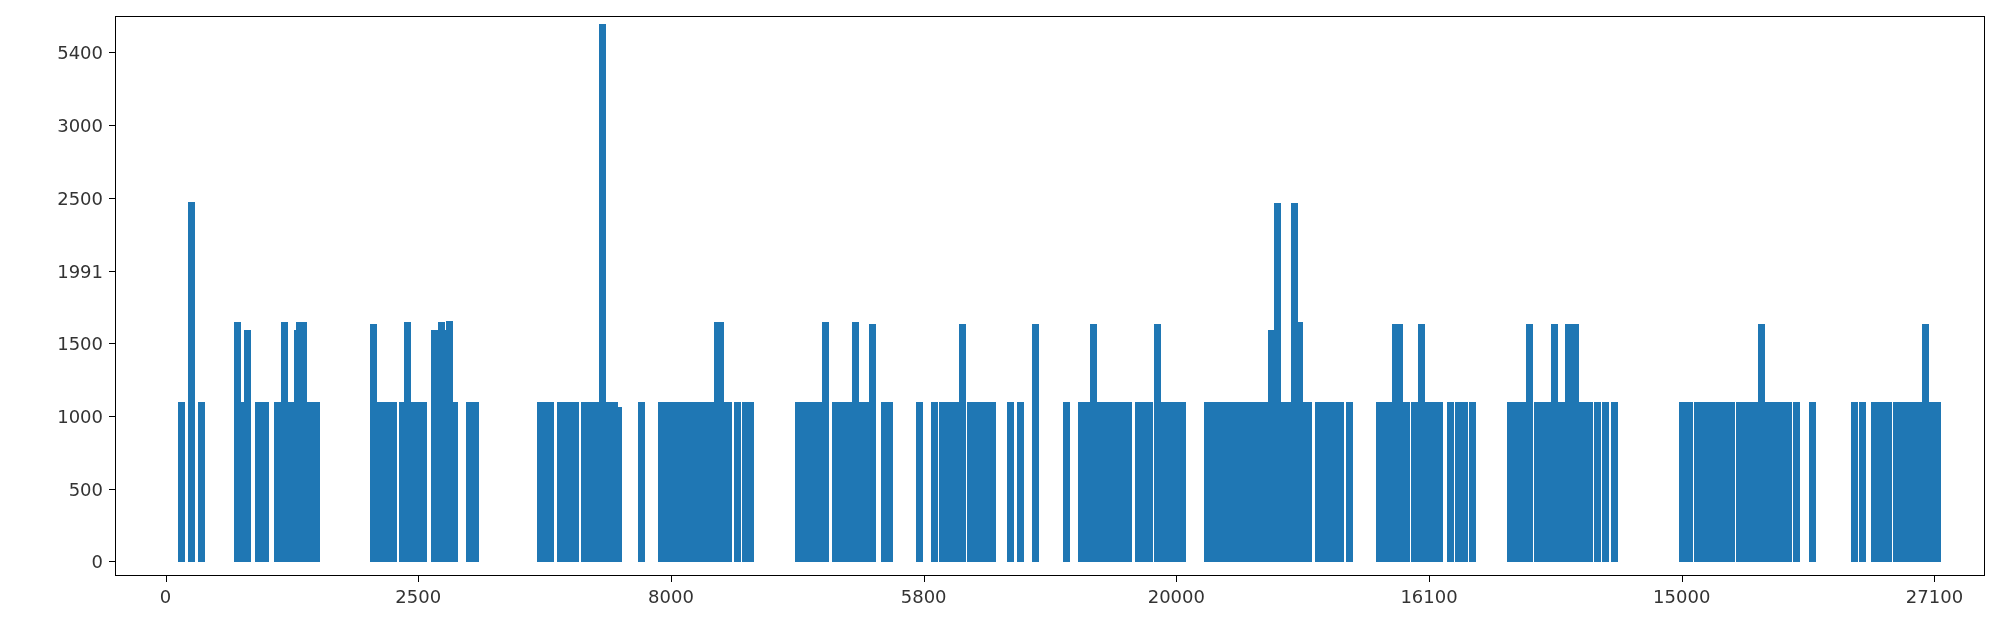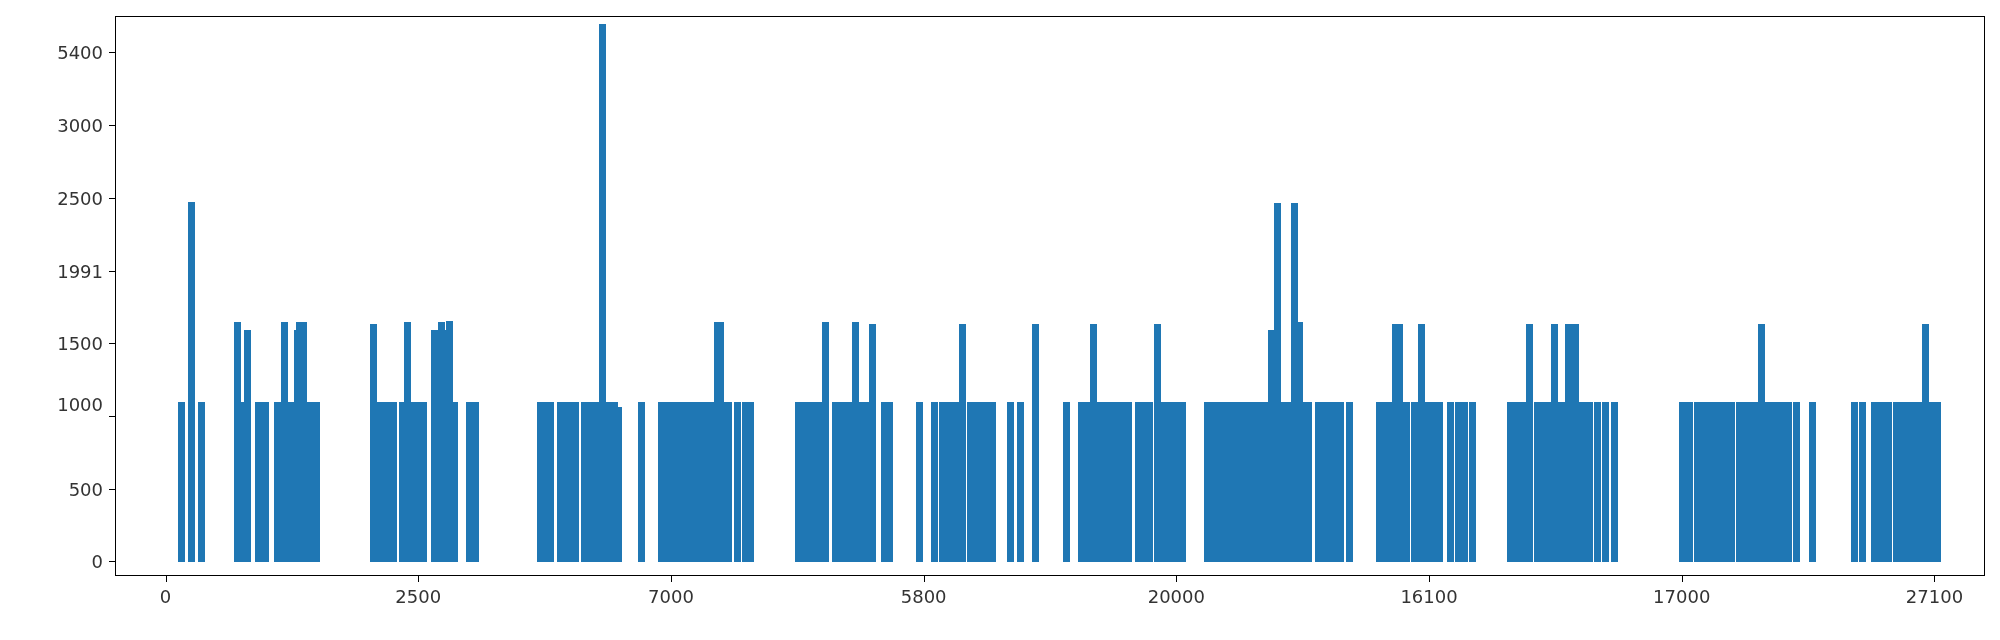--- a/index.html
+++ b/index.html
@@ -295,37 +295,37 @@
       <div class="spike" style="left: 1801.81px; width: 7px; top: 385.455px; height: 160px; background: rgb(31, 119, 180);"></div>
       <div class="spike" style="left: 1805.85px; width: 7px; top: 306.909px; height: 238.545px; background: rgb(31, 119, 180);"></div>
       <div class="spike" style="left: 1811.92px; width: 7px; top: 385.455px; height: 160px; background: rgb(31, 119, 180);"></div>
       <div class="spike" style="left: 1817.98px; width: 7px; top: 385.455px; height: 160px; background: rgb(31, 119, 180);"></div>
     </div>
 <div class="tick-x" style="left: 165.541px; top: 576px; width: 1px; height: 6px;"></div>
     <div class="tick-label-x" style="left: 165.541px; top: 586px;">0</div>
     <div class="tick-x" style="left: 418.243px; top: 576px; width: 1px; height: 6px;"></div>
     <div class="tick-label-x" style="left: 418.243px; top: 586px;">2500</div>
     <div class="tick-x" style="left: 670.946px; top: 576px; width: 1px; height: 6px;"></div>
-    <div class="tick-label-x" style="left: 670.946px; top: 586px;">7000</div>
+    <div class="tick-label-x" style="left: 670.946px; top: 586px;">8000</div>
     <div class="tick-x" style="left: 923.649px; top: 576px; width: 1px; height: 6px;"></div>
     <div class="tick-label-x" style="left: 923.649px; top: 586px;">5800</div>
     <div class="tick-x" style="left: 1176.35px; top: 576px; width: 1px; height: 6px;"></div>
     <div class="tick-label-x" style="left: 1176.35px; top: 586px;">20000</div>
     <div class="tick-x" style="left: 1429.05px; top: 576px; width: 1px; height: 6px;"></div>
     <div class="tick-label-x" style="left: 1429.05px; top: 586px;">16100</div>
     <div class="tick-x" style="left: 1681.76px; top: 576px; width: 1px; height: 6px;"></div>
-    <div class="tick-label-x" style="left: 1681.76px; top: 586px;">17000</div>
+    <div class="tick-label-x" style="left: 1681.76px; top: 586px;">15000</div>
     <div class="tick-x" style="left: 1934.46px; top: 576px; width: 1px; height: 6px;"></div>
     <div class="tick-label-x" style="left: 1934.46px; top: 586px;">27100</div>
     <div class="tick-y" style="left: 109px; top: 561.455px; width: 6px; height: 1px;"></div>
     <div class="tick-label-y" style="right: 1897px; top: 561.455px;">0</div>
     <div class="tick-y" style="left: 109px; top: 488.727px; width: 6px; height: 1px;"></div>
     <div class="tick-label-y" style="right: 1897px; top: 488.727px;">500</div>
     <div class="tick-y" style="left: 109px; top: 416px; width: 6px; height: 1px;"></div>
-    <div class="tick-label-y" style="right: 1897px; top: 404px;">1000</div>
+    <div class="tick-label-y" style="right: 1897px; top: 416px;">1000</div>
     <div class="tick-y" style="left: 109px; top: 343.273px; width: 6px; height: 1px;"></div>
     <div class="tick-label-y" style="right: 1897px; top: 343.273px;">1500</div>
     <div class="tick-y" style="left: 109px; top: 270.545px; width: 6px; height: 1px;"></div>
     <div class="tick-label-y" style="right: 1897px; top: 270.545px;">1991</div>
     <div class="tick-y" style="left: 109px; top: 197.818px; width: 6px; height: 1px;"></div>
     <div class="tick-label-y" style="right: 1897px; top: 197.818px;">2500</div>
     <div class="tick-y" style="left: 109px; top: 125.091px; width: 6px; height: 1px;"></div>
     <div class="tick-label-y" style="right: 1897px; top: 125.091px;">3000</div>
     <div class="tick-y" style="left: 109px; top: 52.3636px; width: 6px; height: 1px;"></div>
     <div class="tick-label-y" style="right: 1897px; top: 52.3636px;">5400</div>

